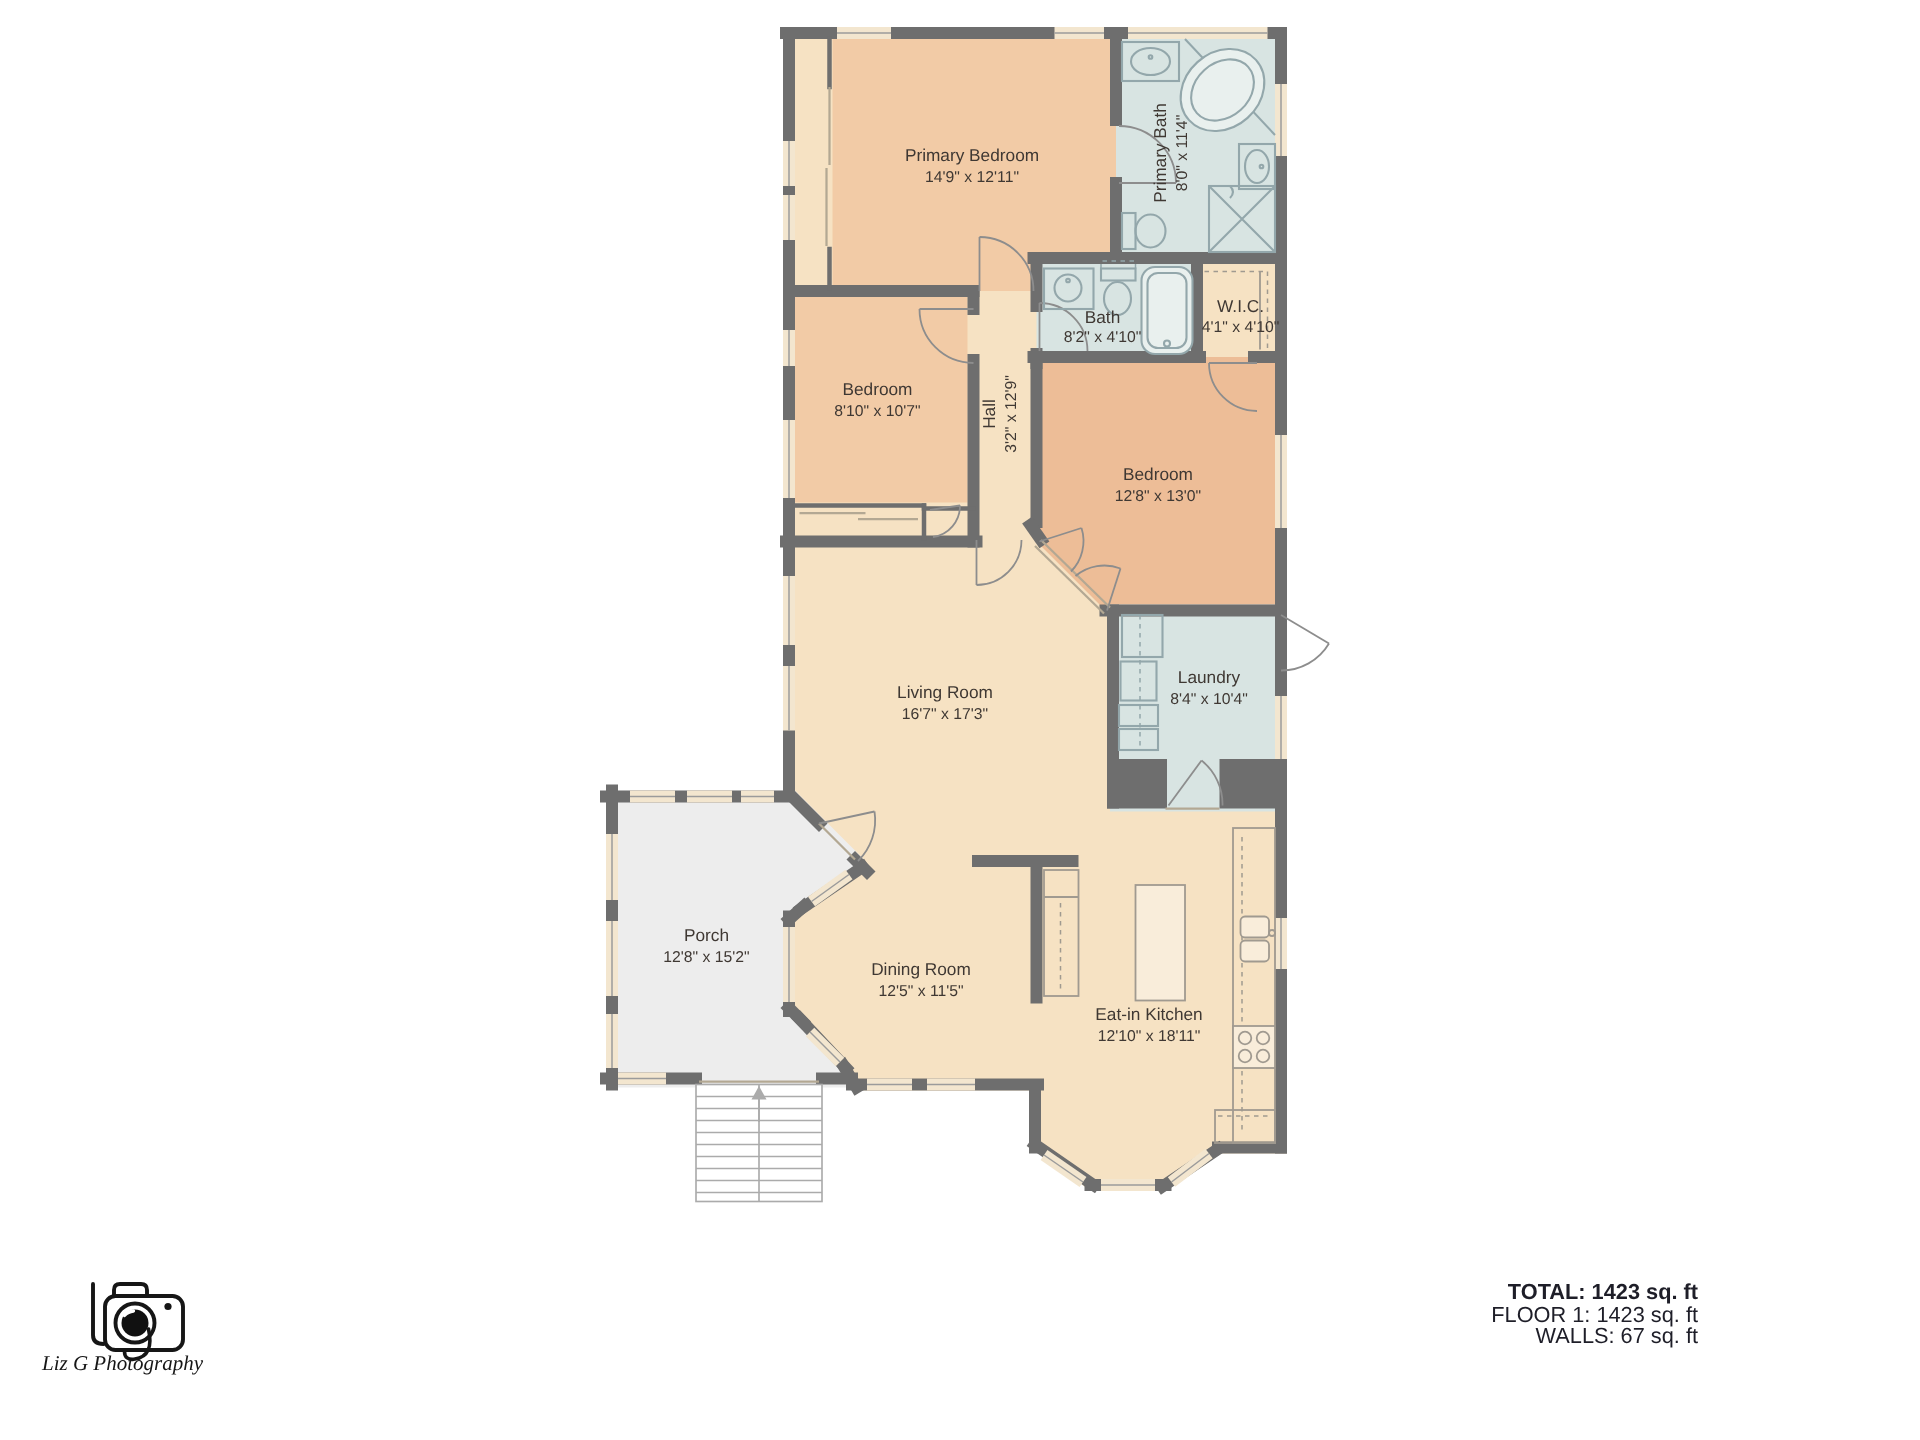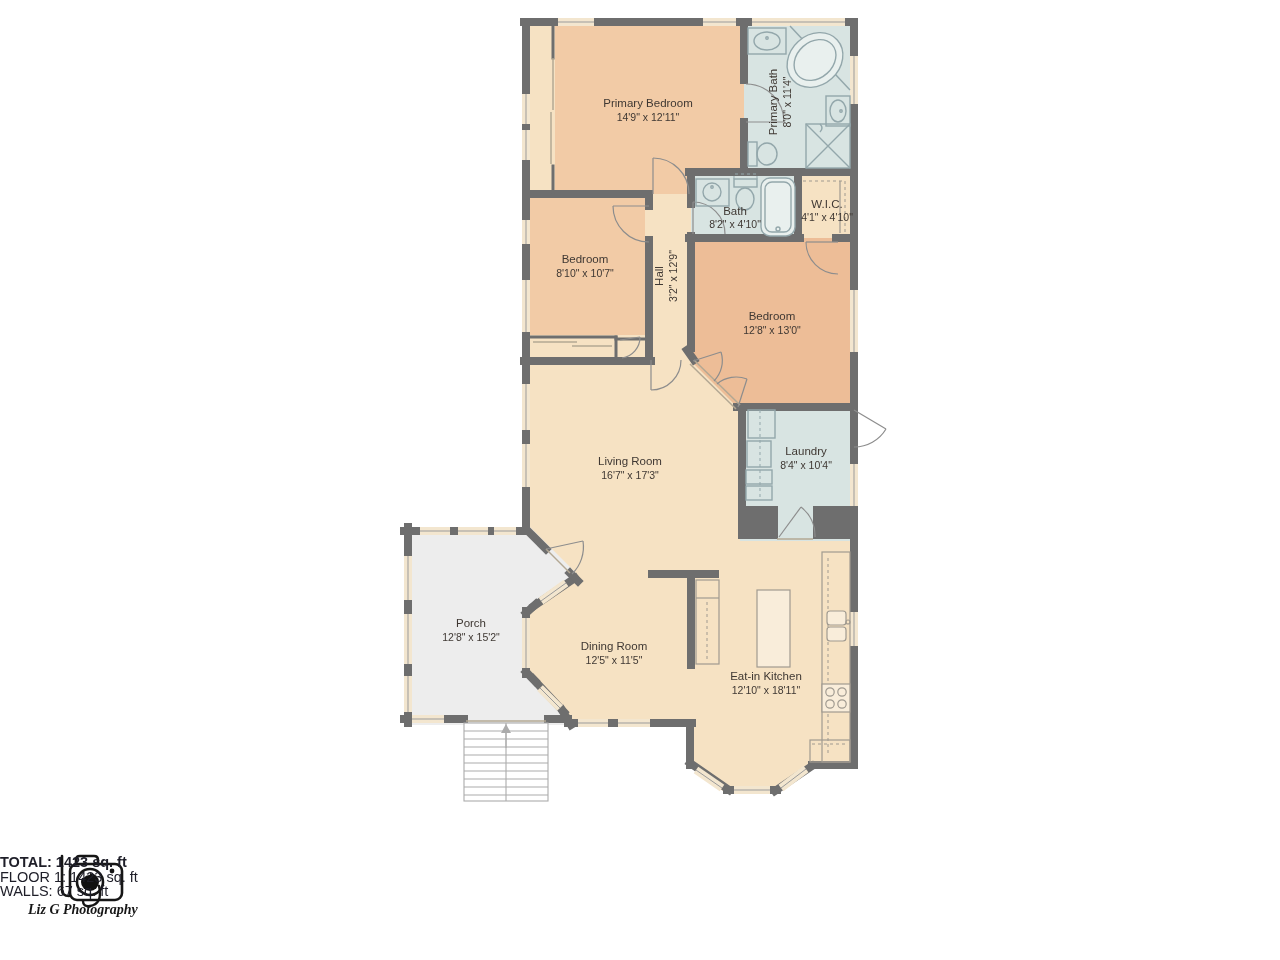--- a/index.html
+++ b/index.html
@@ -26,26 +26,26 @@
   .fixB{stroke:var(--c-fixture);stroke-width:1.4;fill:none;}
   .fixBfill{stroke:var(--c-fixture);stroke-width:1.4;fill:#e9f0ee;}
   .fixK{stroke:var(--c-kfixture);stroke-width:1.2;fill:none;}
   .fixKfill{stroke:var(--c-kfixture);stroke-width:1.2;fill:#f9edda;}
   .dash{stroke:var(--c-kfixture);stroke-width:1;stroke-dasharray:3,3;fill:none;}
   .dashB{stroke:var(--c-fixture);stroke-width:1;stroke-dasharray:3,3;fill:none;}
   .stair{stroke:#ababab;stroke-width:1.1;fill:#ffffff;}
   .stairLine{stroke:#ababab;stroke-width:1.1;fill:none;}
   .roomName{font-family:"Liberation Sans",sans-serif;font-size:11.5px;fill:var(--c-text);text-anchor:middle;}
   .roomDim{font-family:"Liberation Sans",sans-serif;font-size:10.5px;fill:var(--c-text);text-anchor:middle;}
-  #summary{position:absolute;left:0;top:855px;width:1132px;text-align:left;color:var(--c-summary);}
+  #summary{position:absolute;left:0;top:855px;width:1132px;text-align:right;color:var(--c-summary);}
   #summary .s-line{font-size:14.5px;line-height:14.6px;margin:0;}
   #summary .s-bold{font-weight:bold;}
   #summary .s-disclaimer{margin-top:12px;font-size:11.5px;font-weight:600;color:var(--c-disclaimer);}
   #logo{position:absolute;left:24px;top:840px;width:180px;height:90px;}
-  #logo-text{position:absolute;left:28px;top:902px;width:180px;font-family:"Liberation Serif",serif;font-style:italic;font-weight:bold;font-size:14px;color:var(--c-logo);}
+  #logo-text{position:absolute;left:28px;top:902px;width:180px;font-family:"Liberation Serif",serif;font-style:italic;font-weight:normal;font-size:14px;color:var(--c-logo);}
 </style>
 </head>
 <body>
 
 <svg width="1280" height="960" viewBox="0 0 1280 960">
 
   <g>
     <path class="floorMain" d="M522,18 L858,18 L858,769 L810,769 L775,794 L727,794 L690,767 L690,727 L570,727 L562,712 L535,683 L524,674 L524,613 L535,603 L576,575 L528,527 L522,527 Z"></path>
     <path class="floorPorch" d="M404,527 L530,527 L576,573 L536,601 L526,610 L526,676 L535,684 L564,712 L571,725 L404,725 Z"></path>
     <rect class="floorBed" x="555" y="22" width="189" height="172"></rect>

